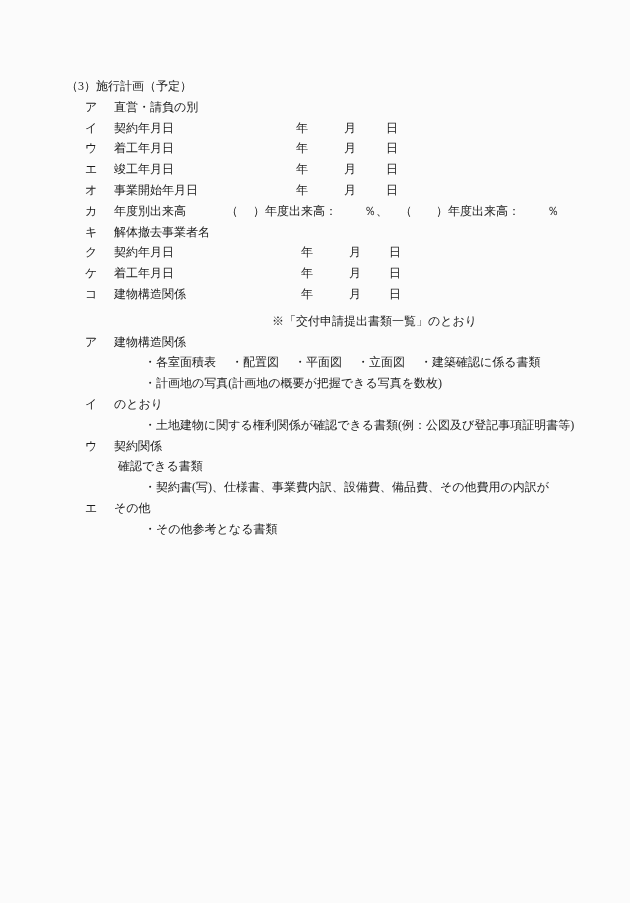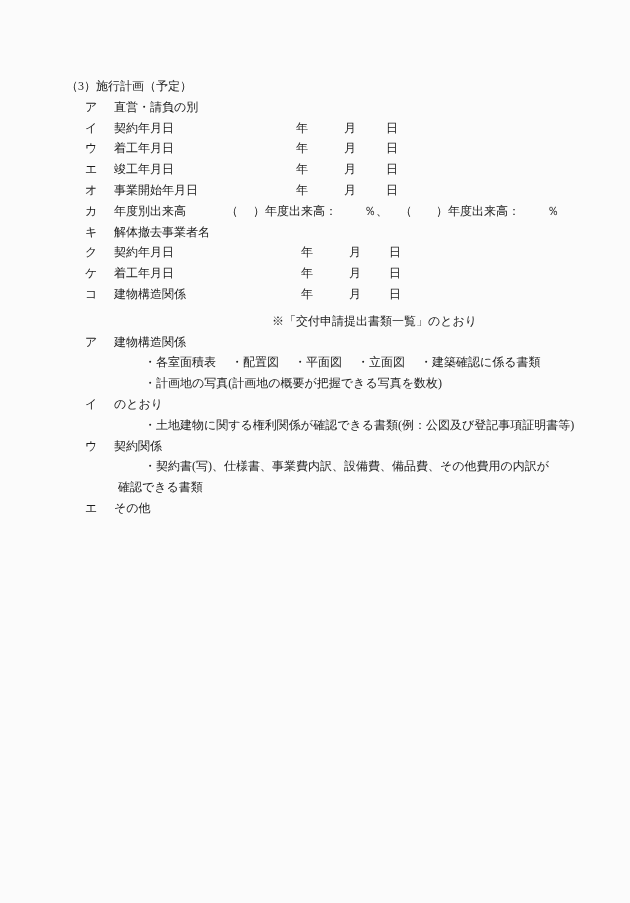--- a/index.html
+++ b/index.html
@@ -133,25 +133,28 @@
     </div>
     <div class="line">
       <span class="seg x-bullet">・土地建物に関する権利関係が確認できる書類(例：公図及び登記事項証明書等)</span>
     </div>
 
     <div class="line">
       <span class="seg x-kana">ウ</span>
       <span class="seg x-label">契約関係</span>
     </div>
     <div class="line">
-      <span class="seg x-bullet">・契約書(写)、仕様書、事業費内訳、設備費、備品費、その他費用の内訳が</span>
+      <span class="seg x-cont">確認できる書類</span>
     </div>
     <div class="line">
-      <span class="seg x-cont">確認できる書類</span>
+      <span class="seg x-bullet">・契約書(写)、仕様書、事業費内訳、設備費、備品費、その他費用の内訳が</span>
     </div>
 
     <div class="line">
       <span class="seg x-kana">エ</span>
       <span class="seg x-label">その他</span>
     </div>
+    <div class="line">
+      <span class="seg x-bullet">・その他参考となる書類</span>
+    </div>
 
   </div>
 </div>
 
 </body></html>

